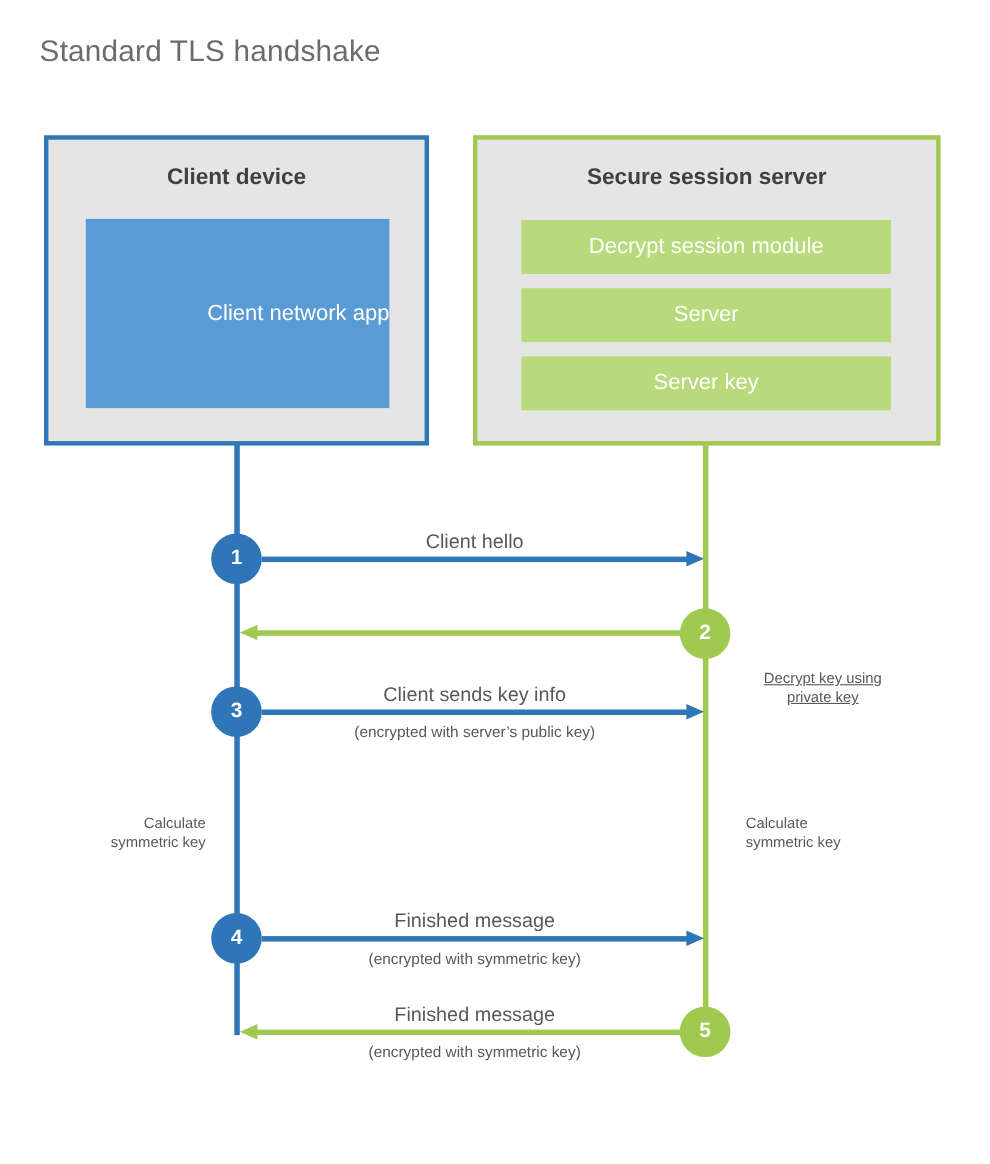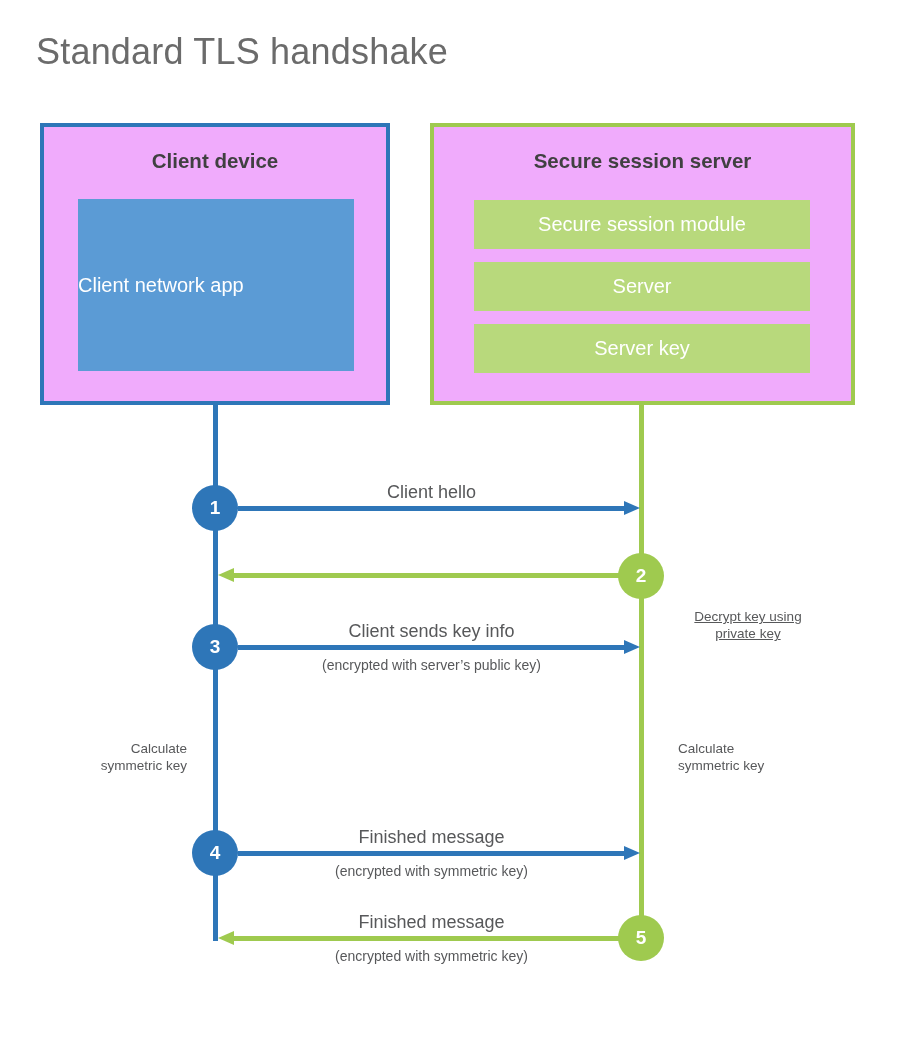--- a/index.html
+++ b/index.html
@@ -1,33 +1,33 @@
 <!DOCTYPE html>
 <html style="--blue: #2e76b8; --blue_fill: #5b9bd5; --green: #9fca4f; --green_fill: #b8d97c; --heading: #404041; --label: #57585a; --title_gray: #6b6b6b;"><head>
 <meta charset="utf-8">
 <style>
   html,body{margin:0;padding:0;background:#fff;}
   #canvas{
     position:relative;width:900px;height:1058px;background:#fff;
     font-family:"Liberation Sans","DejaVu Sans",sans-serif;overflow:hidden;
   }
   .page-title{
-    position:absolute;left:36px;top:31px;font-size:36px;font-weight:300;
+    position:absolute;left:36px;top:31px;font-size:27px;font-weight:300;
     color:var(--title_gray);letter-spacing:0.2px;
   }
-  .device-box{position:absolute;background:#f0abfc;box-sizing:border-box;border:4px solid;}
+  .device-box{position:absolute;background:#e5e5e5;box-sizing:border-box;border:4px solid;}
   .device-box.blue{border-color:var(--blue);}
   .device-box.green{border-color:var(--green);}
   .device-title{
     position:absolute;left:0;right:0;top:22px;text-align:center;
     font-size:20.5px;font-weight:700;color:var(--heading);
   }
   .app-box{
     position:absolute;background:var(--blue_fill);color:#fff;
-    display:flex;align-items:center;justify-content:flex-start;text-align:center;
+    display:flex;align-items:center;justify-content:flex-end;text-align:center;
     font-size:20px;line-height:1.35;
   }
   .app-box span{display:block;max-width:170px;}
   .module-bar{
     position:absolute;background:var(--green_fill);color:#fff;
     display:flex;align-items:center;justify-content:center;
     font-size:20px;
   }
   .vline{position:absolute;width:5px;}
   .vline.blue{background:var(--blue);}
@@ -74,21 +74,21 @@
   <div class="device-box blue" style="left:40px;top:123px;width:350px;height:282px;">
     <div class="device-title">Client device</div>
     <div class="app-box" style="left:34px;top:72px;width:276px;height:172px;">
       <span>Client network app</span>
     </div>
   </div>
 
   <div class="device-box green" style="left:430px;top:123px;width:425px;height:282px;padding-left:20px;">
     <div class="device-title">Secure session server</div>
     <div class="module-bar" style="left:40px;top:73px;width:336px;height:49px;">
-      <span>Secure session module</span>
+      <span>Decrypt session module</span>
     </div>
     <div class="module-bar" style="left:40px;top:135px;width:336px;height:49px;">
       <span>Server</span>
     </div>
     <div class="module-bar" style="left:40px;top:197px;width:336px;height:49px;">
       <span>Server key</span>
     </div>
   </div>
 
   <div class="vline blue" style="left:213px;top:403px;height:538px;"></div>

